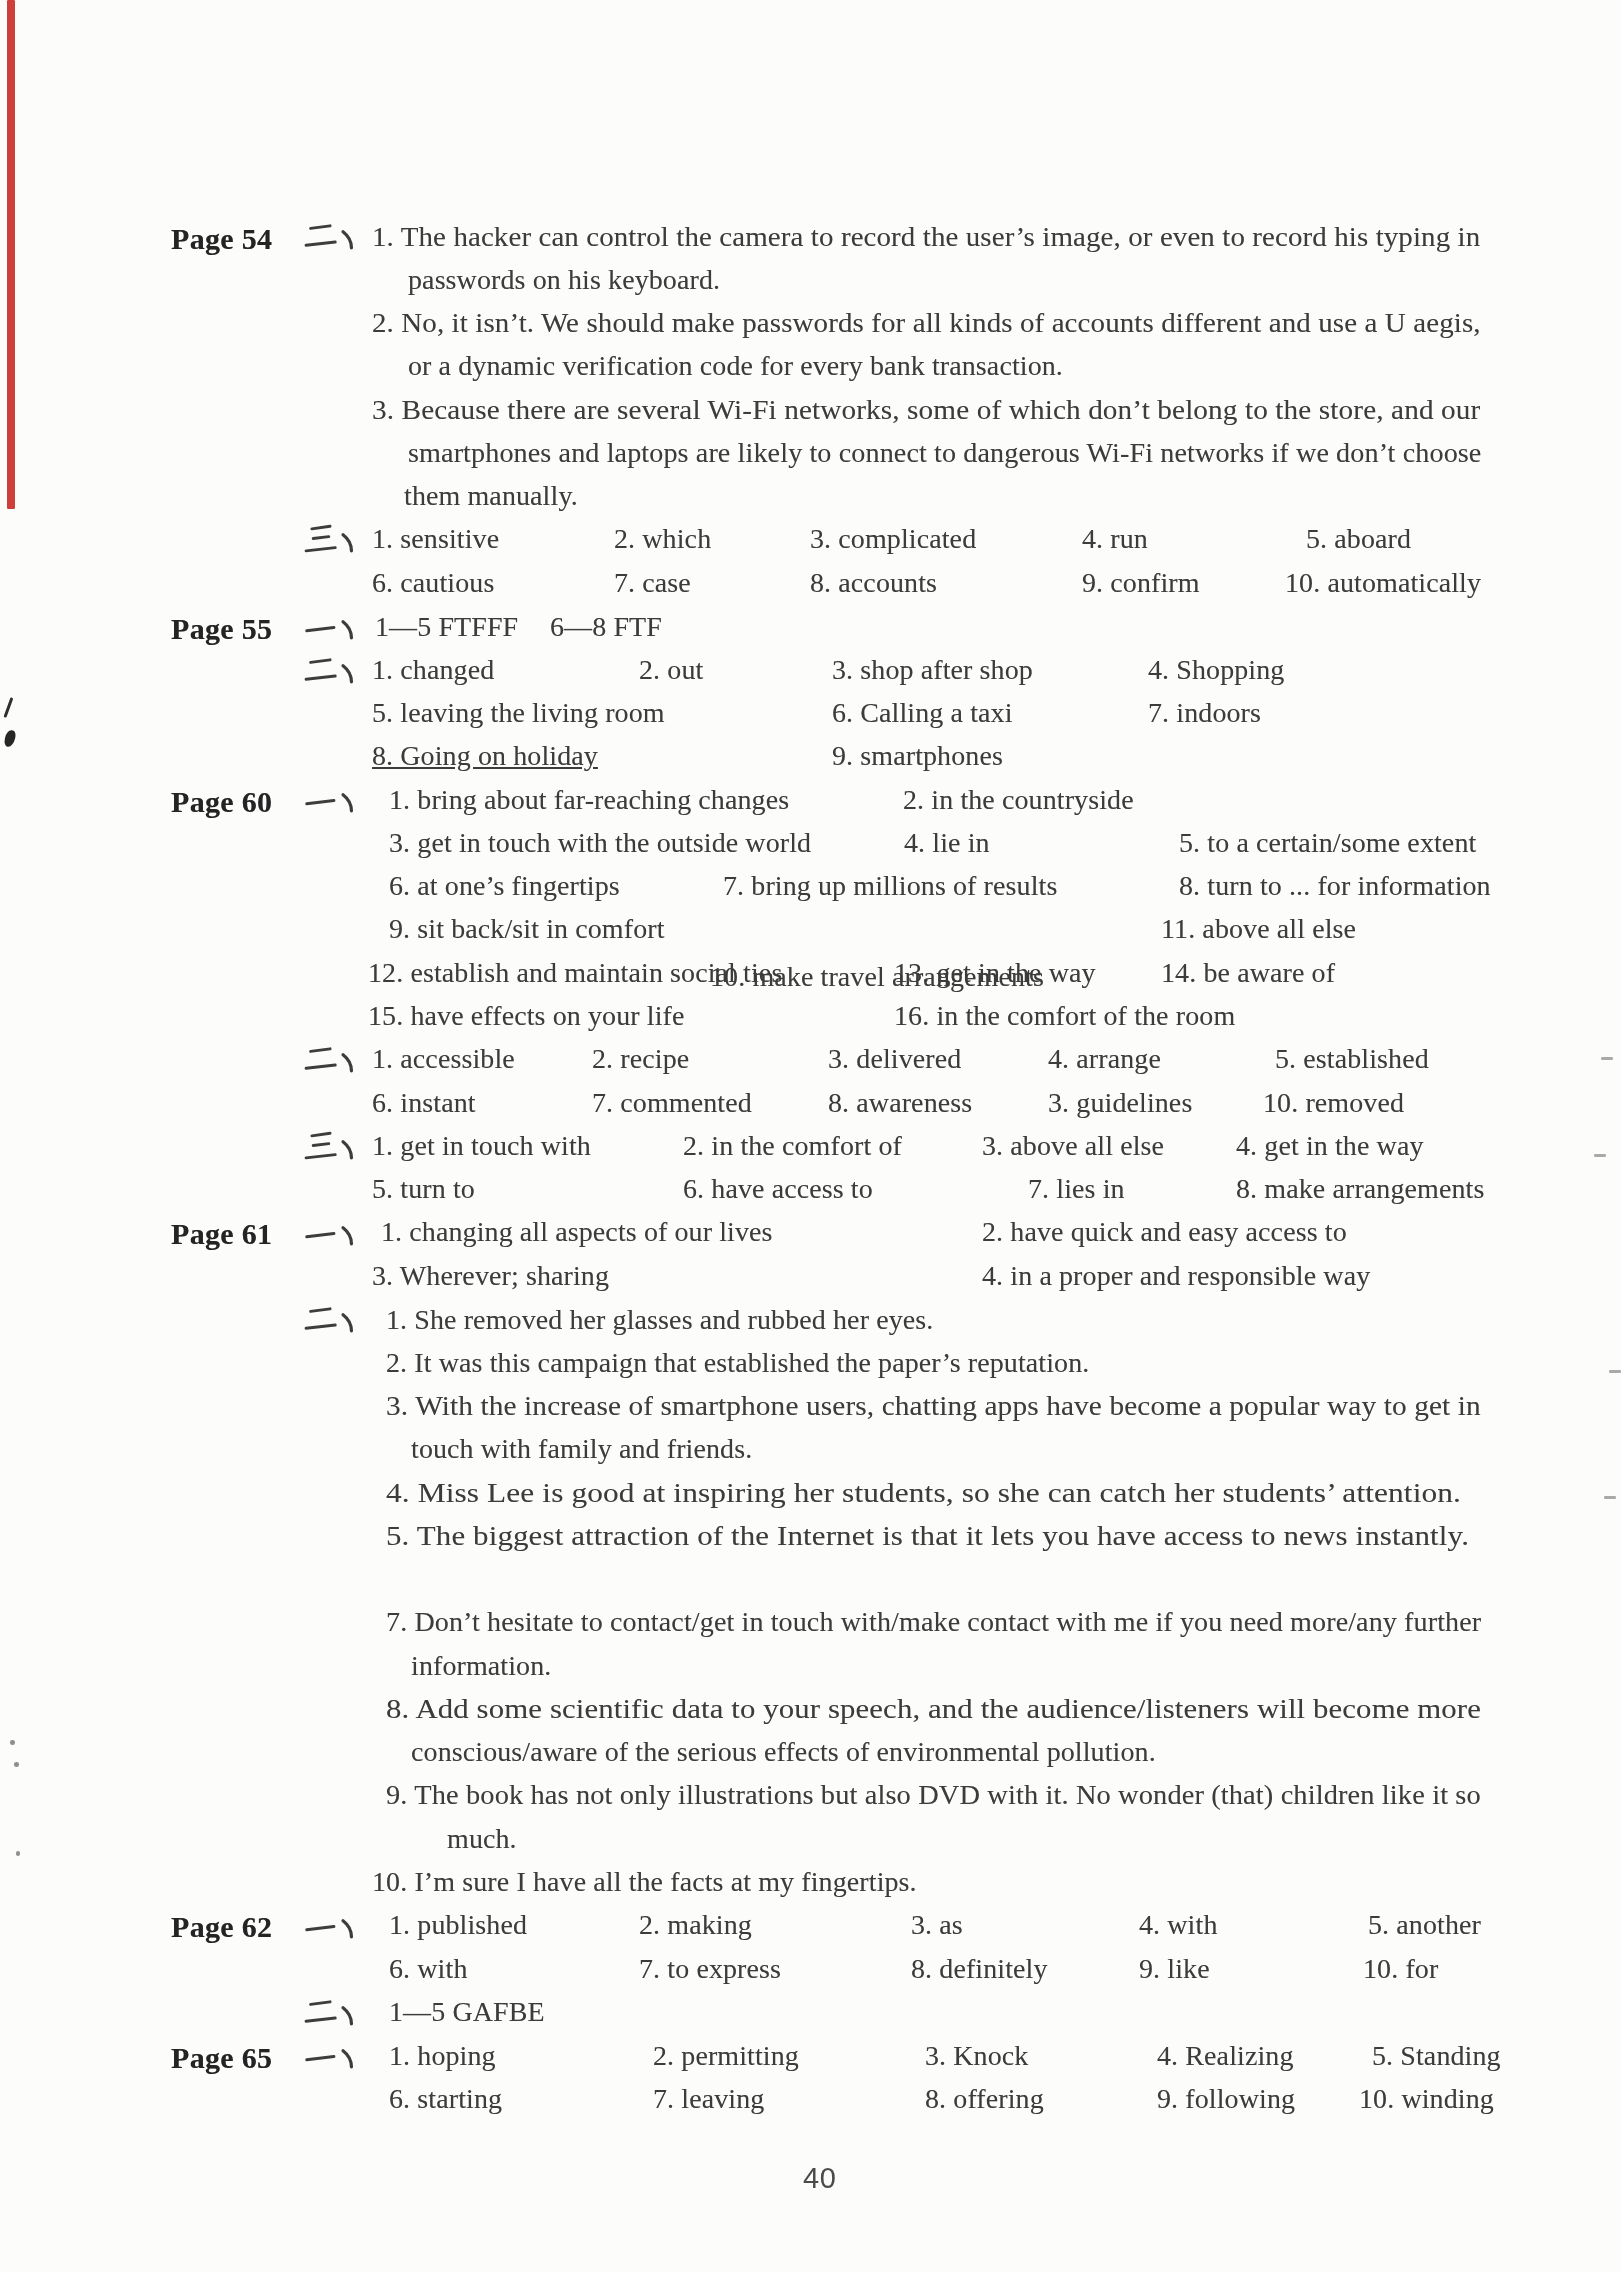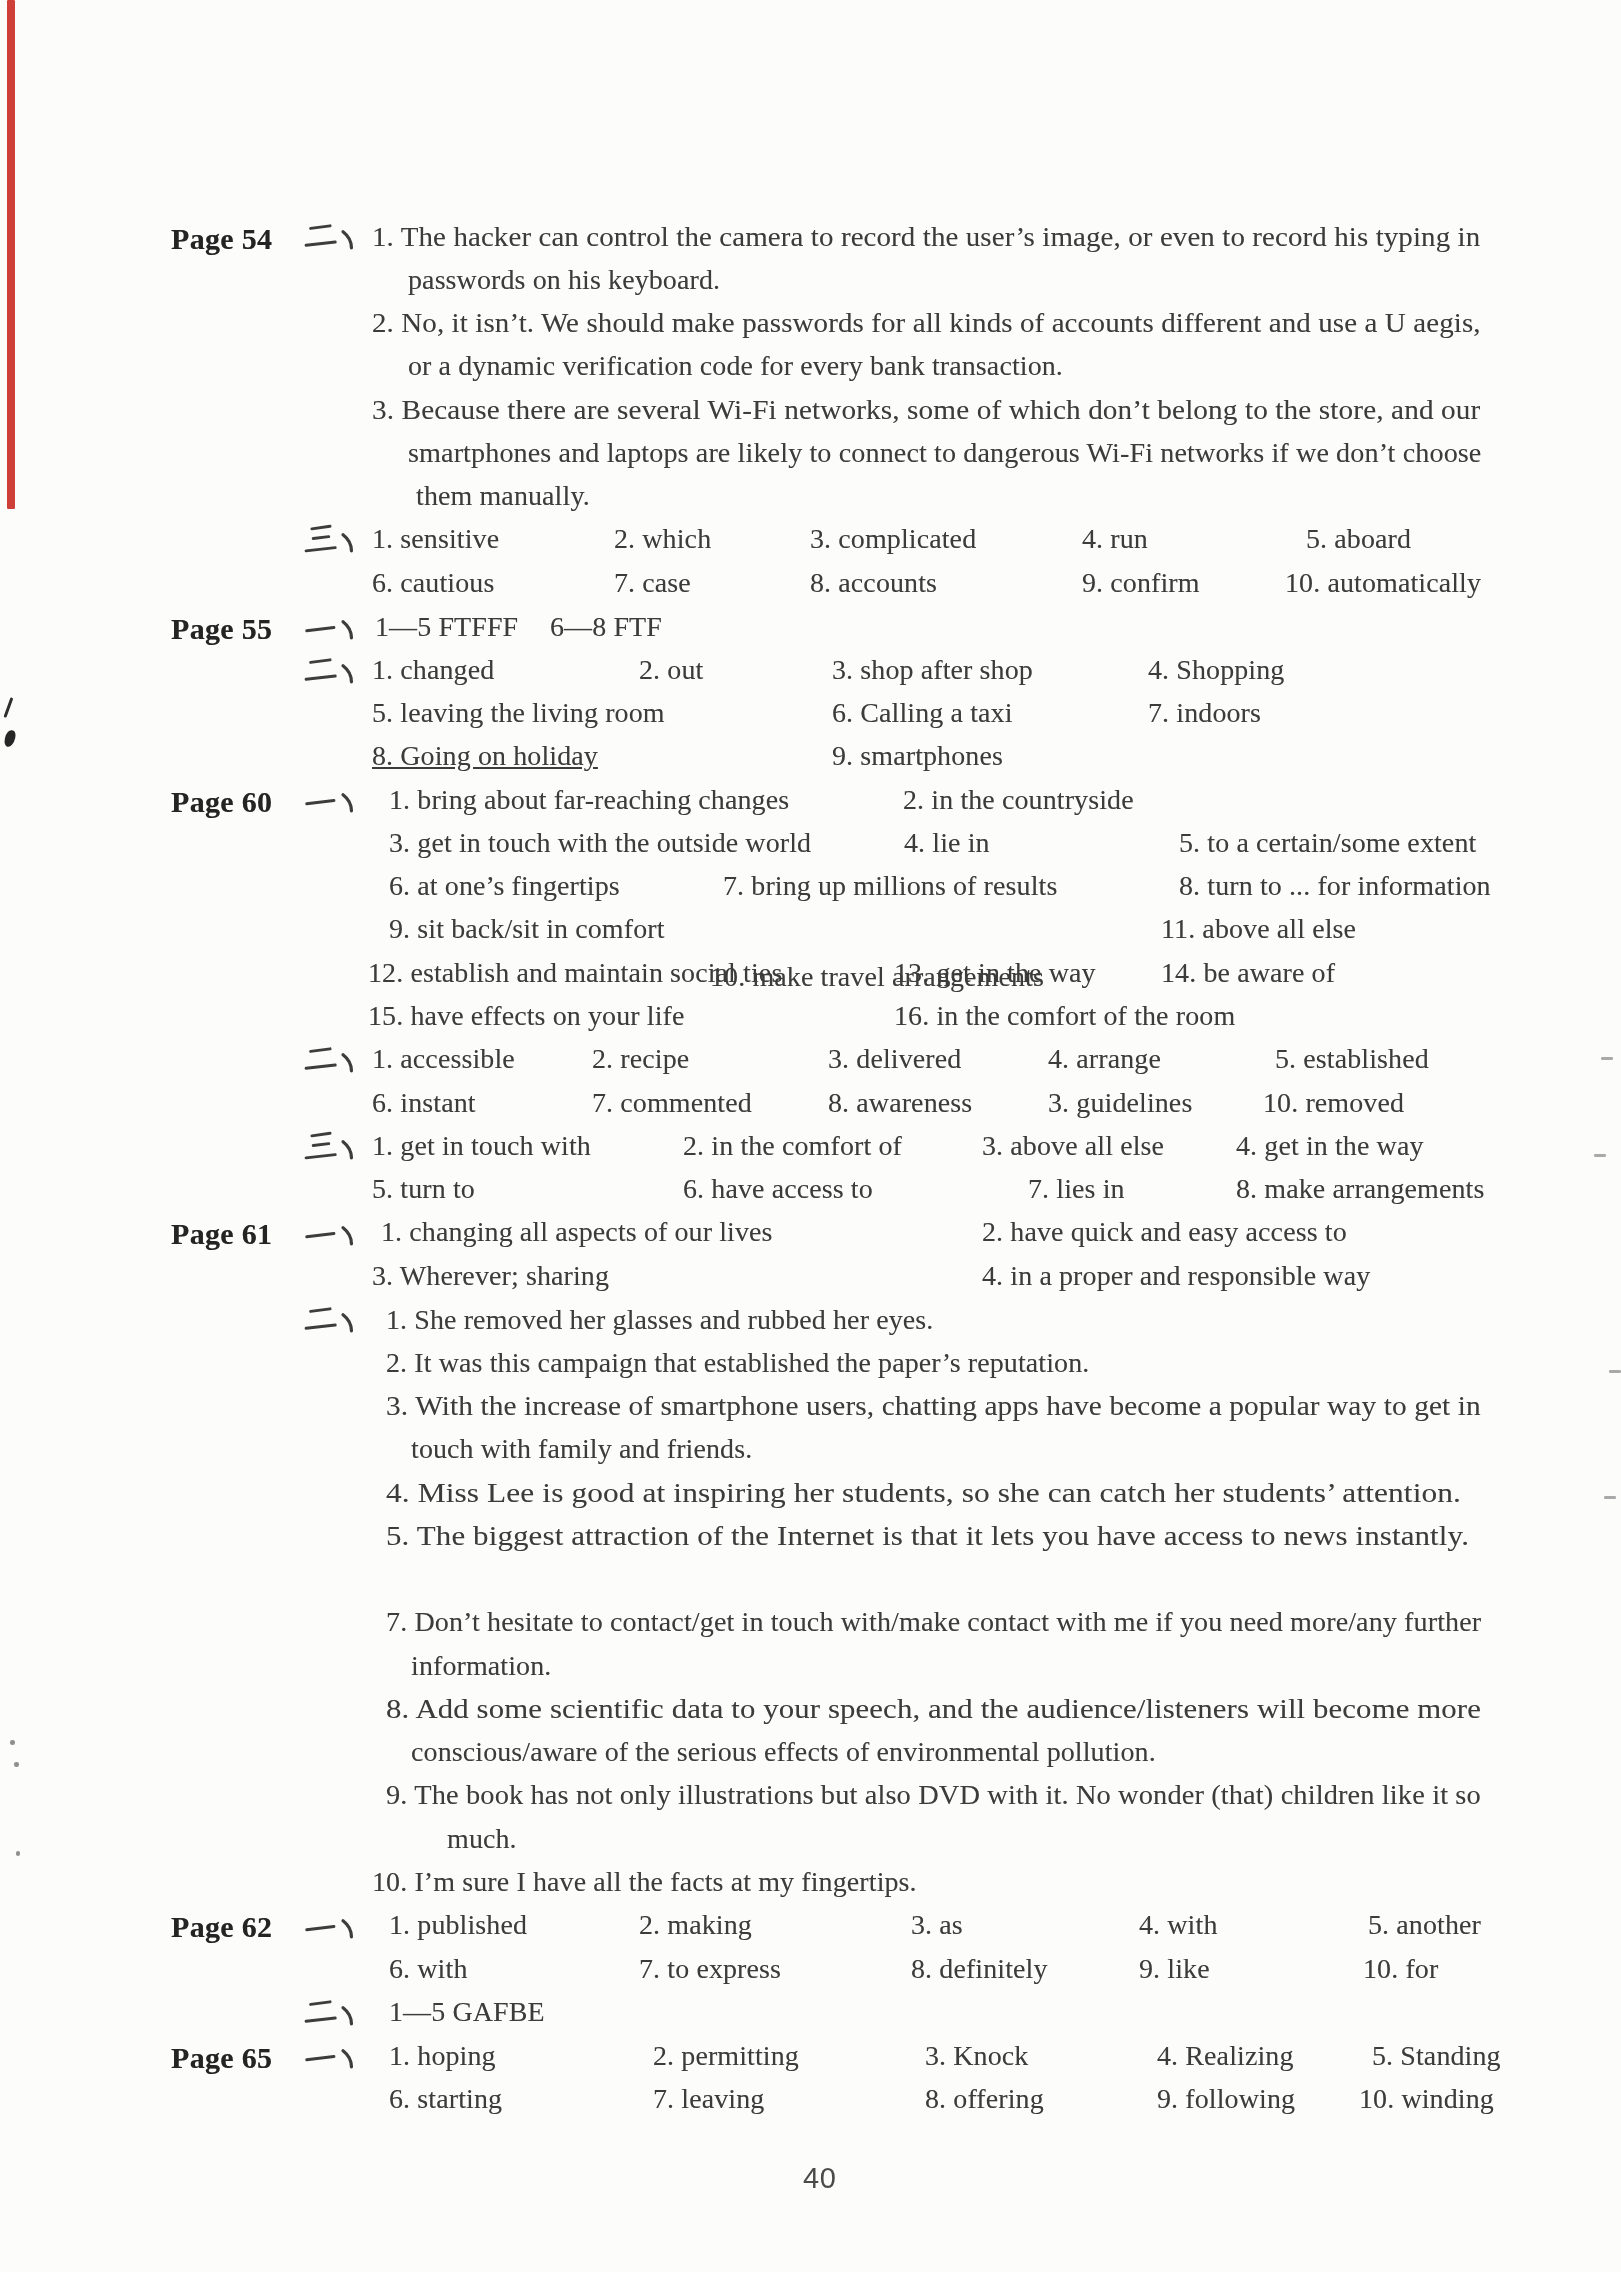--- a/index.html
+++ b/index.html
@@ -56,21 +56,21 @@
         <line x1="3" y1="39" x2="48" y2="34" stroke="#3d3d3d" stroke-width="4.5" stroke-linecap="round"></line>
         <path d="M60 18 q13 10 13 25" fill="none" stroke="#3d3d3d" stroke-width="5" stroke-linecap="round"></path>
       </svg>
     </span>
     <span class="txt" style="top: 222px; left: 372px; transform-origin: 0px 0px; transform: scaleX(1.0337);">1. The hacker can control the camera to record the user’s image, or even to record his typing in</span>
     <span class="txt" style="top: 265px; left: 408px;">passwords on his keyboard.</span>
     <span class="txt" style="top: 308px; left: 372px; transform-origin: 0px 0px; transform: scaleX(1.035);">2. No, it isn’t. We should make passwords for all kinds of accounts different and use a U aegis,</span>
     <span class="txt" style="top: 351px; left: 408px;">or a dynamic verification code for every bank transaction.</span>
     <span class="txt" style="top: 395px; left: 372px; transform-origin: 0px 0px; transform: scaleX(1.0449);">3. Because there are several Wi-Fi networks, some of which don’t belong to the store, and our</span>
     <span class="txt" style="top: 438px; left: 408px; transform-origin: 0px 0px; transform: scaleX(1.0054);">smartphones and laptops are likely to connect to dangerous Wi-Fi networks if we don’t choose</span>
-    <span class="txt" style="top: 481px; left: 416px; text-align: center;">them manually.</span>
+    <span class="txt" style="top: 481px; left: 404px; text-align: center;">them manually.</span>
     <span class="marker" style="top: 523px; left: 304px;">
       <svg width="56" height="35" viewBox="0 0 86 54" xmlns="http://www.w3.org/2000/svg">
         <line x1="12" y1="9" x2="40" y2="5" stroke="#3d3d3d" stroke-width="4.5" stroke-linecap="round"></line>
         <line x1="14" y1="24" x2="38" y2="21" stroke="#3d3d3d" stroke-width="4.5" stroke-linecap="round"></line>
         <line x1="3" y1="43" x2="48" y2="38" stroke="#3d3d3d" stroke-width="4.5" stroke-linecap="round"></line>
         <path d="M60 18 q13 10 13 25" fill="none" stroke="#3d3d3d" stroke-width="5" stroke-linecap="round"></path>
       </svg>
     </span>
     <span class="txt" style="top: 524px; left: 372px;">1. sensitive</span>
     <span class="txt" style="top: 524px; left: 614px;">2. which</span>

